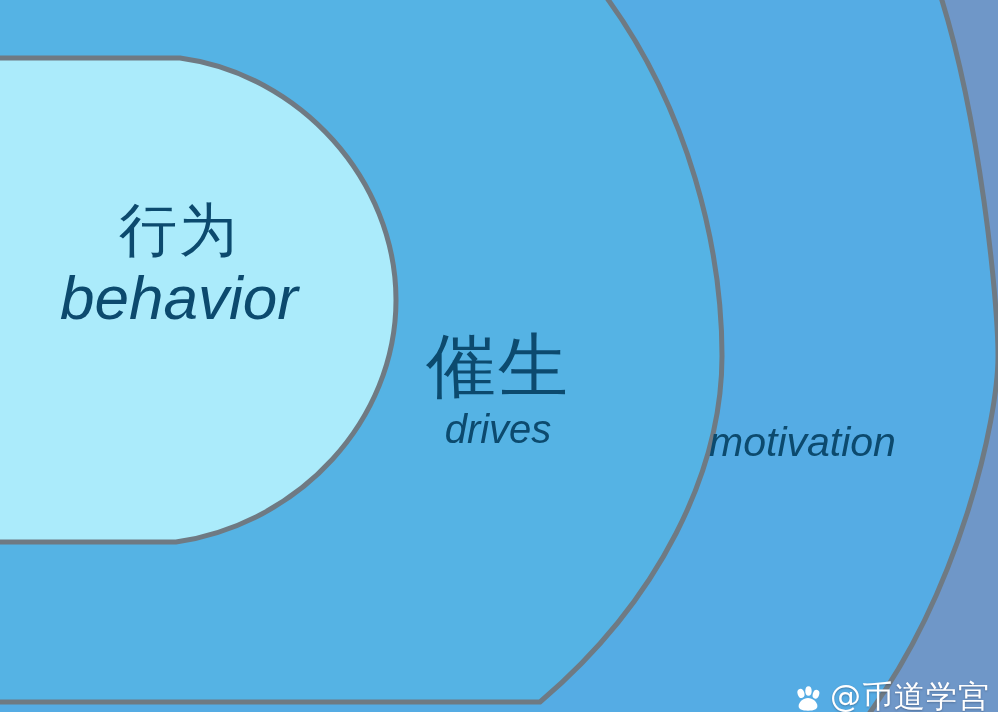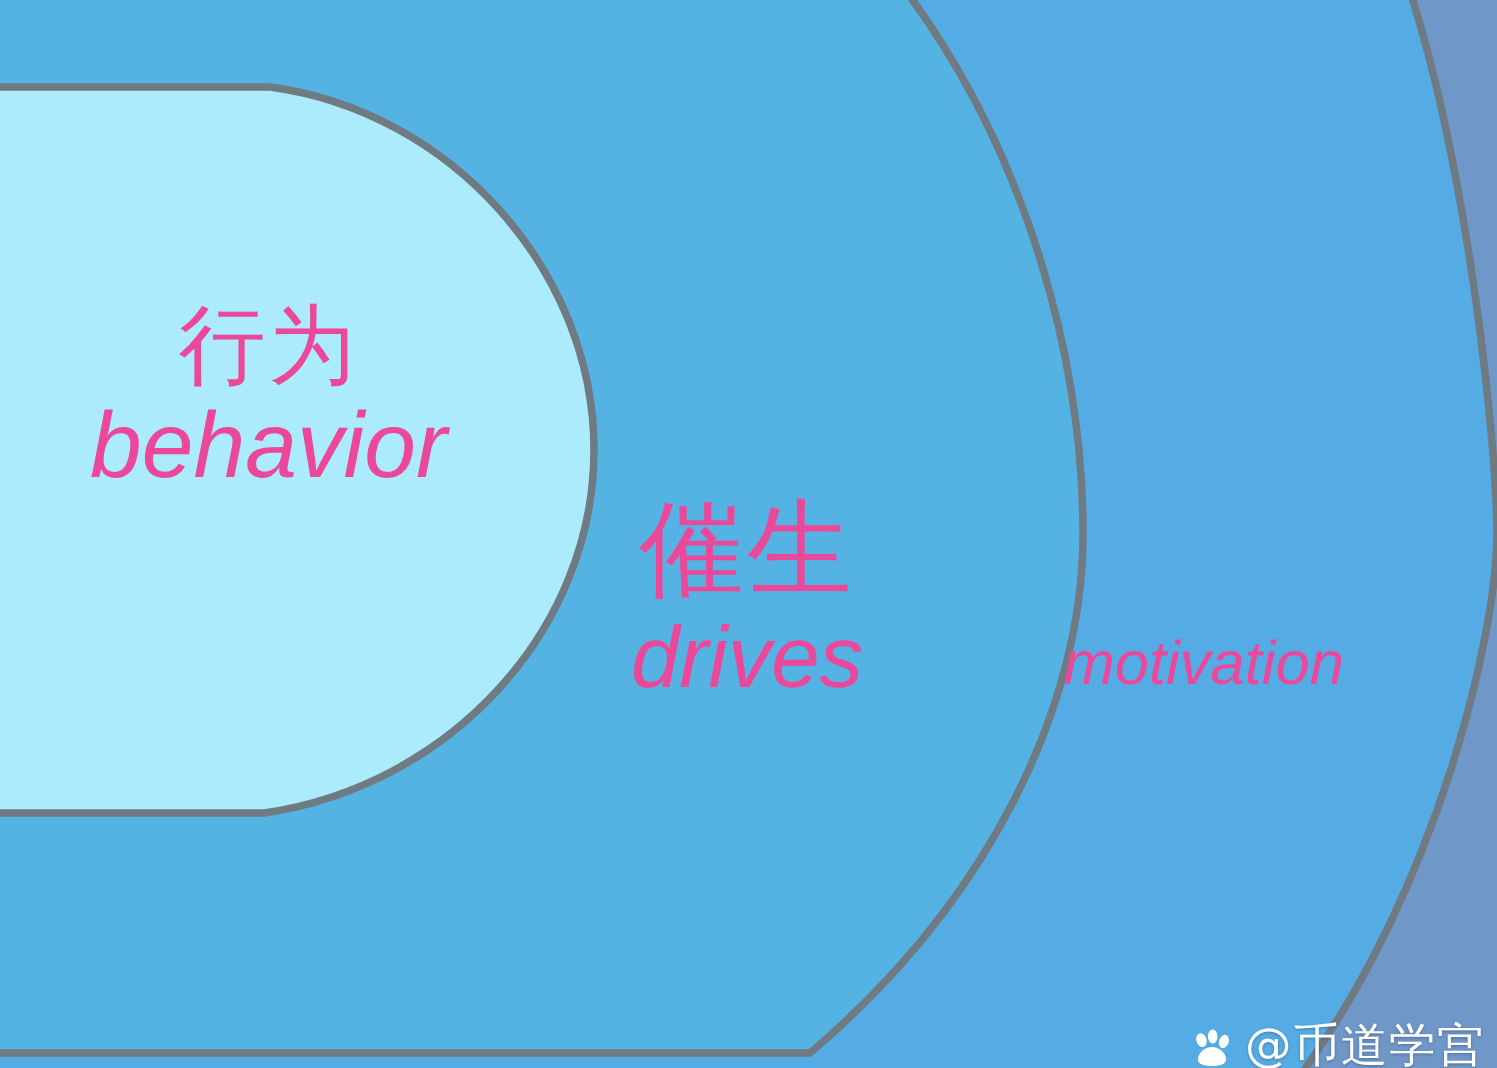--- a/index.html
+++ b/index.html
@@ -18,21 +18,21 @@
     position: absolute;
     top: 0;
     left: 0;
     width: 998px;
     height: 712px;
     display: block;
   }
   .label-group {
     position: absolute;
     text-align: center;
-    color: #ec4899;
+    color: #0c4a6e;
     line-height: 1.04;
     white-space: nowrap;
     user-select: none;
   }
   .label-cn {
     font-size: 58px;
     font-weight: 400;
     letter-spacing: 2px;
     font-family: "DejaVu Sans", "Liberation Sans", sans-serif;
   }
@@ -48,21 +48,21 @@
     left: 14px;
     top: 200px;
     width: 330px;
   }
   #label-drives {
     left: 383px;
     top: 330px;
     width: 230px;
   }
   #label-drives .label-cn { font-size: 70px; }
-  #label-drives .label-en { font-size: 58px; }
+  #label-drives .label-en { font-size: 40px; }
   #label-motivation {
     left: 645px;
     top: 415px;
     width: 315px;
   }
   #label-motivation .label-cn { font-size: 54px; }
   #label-motivation .label-en { font-size: 41px; }
 
   #watermark {
     position: absolute;

